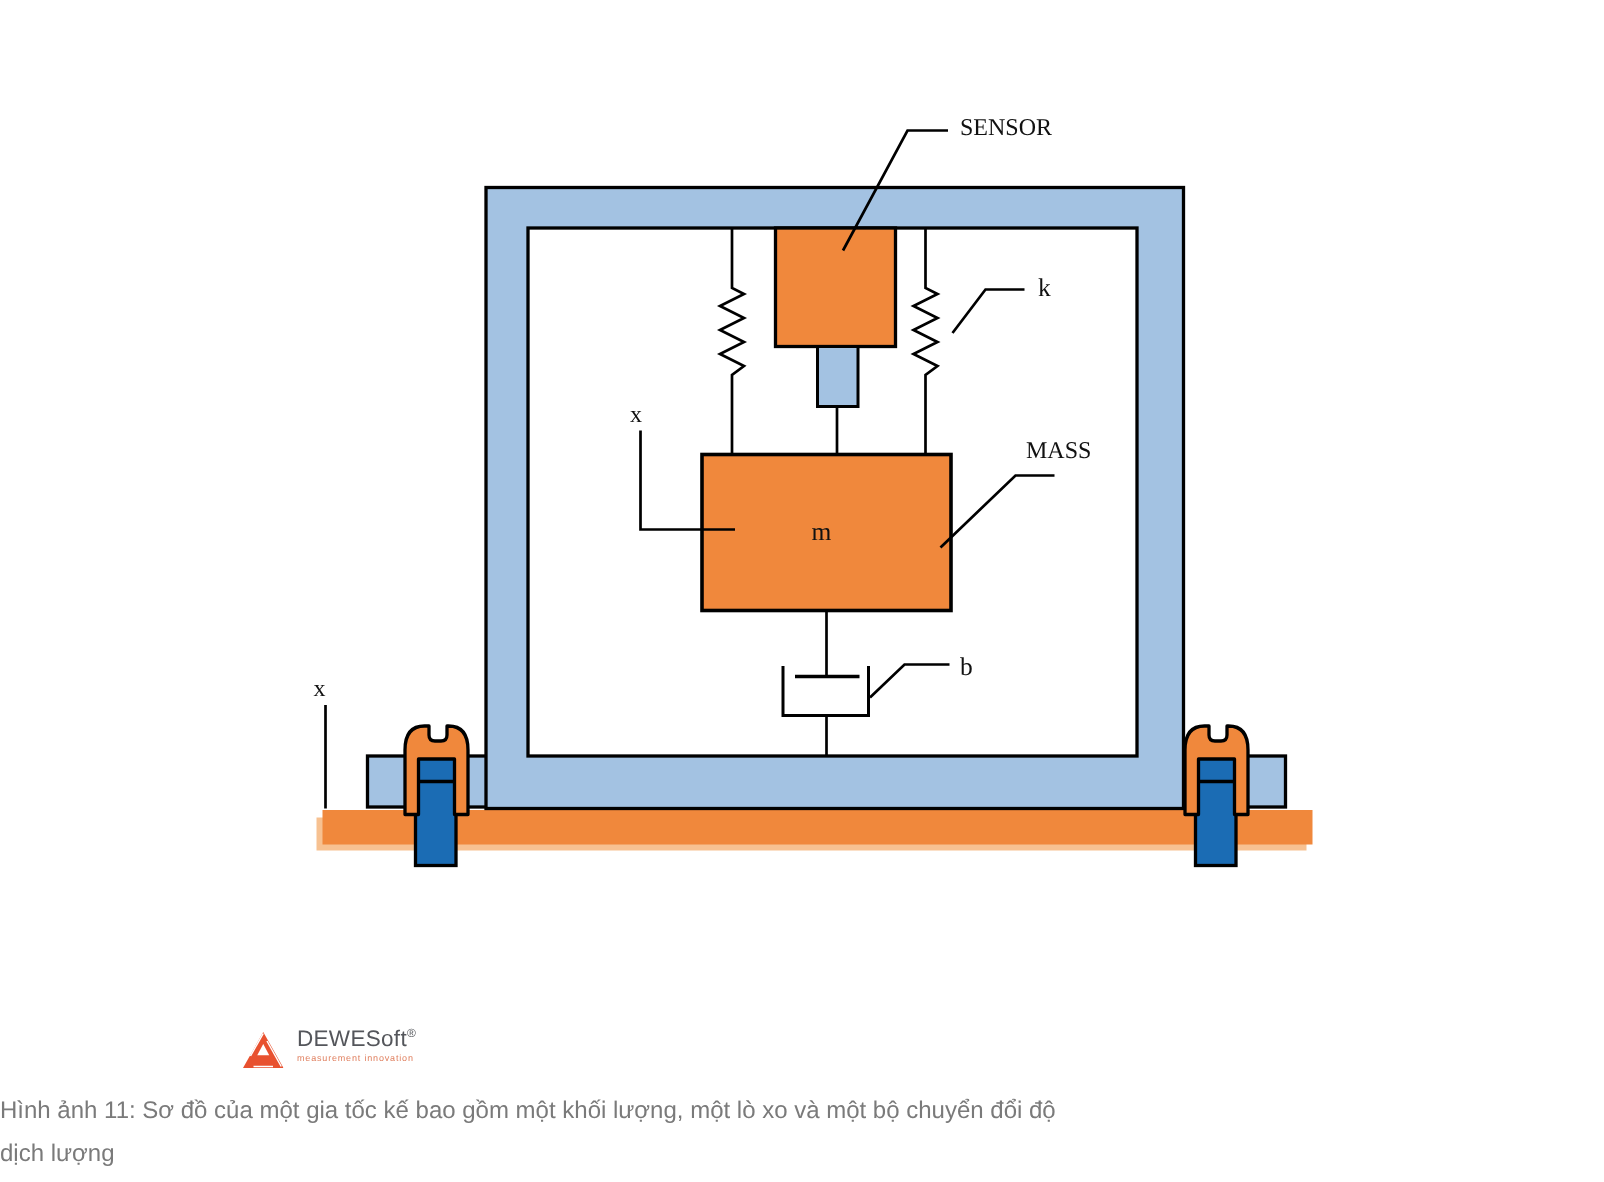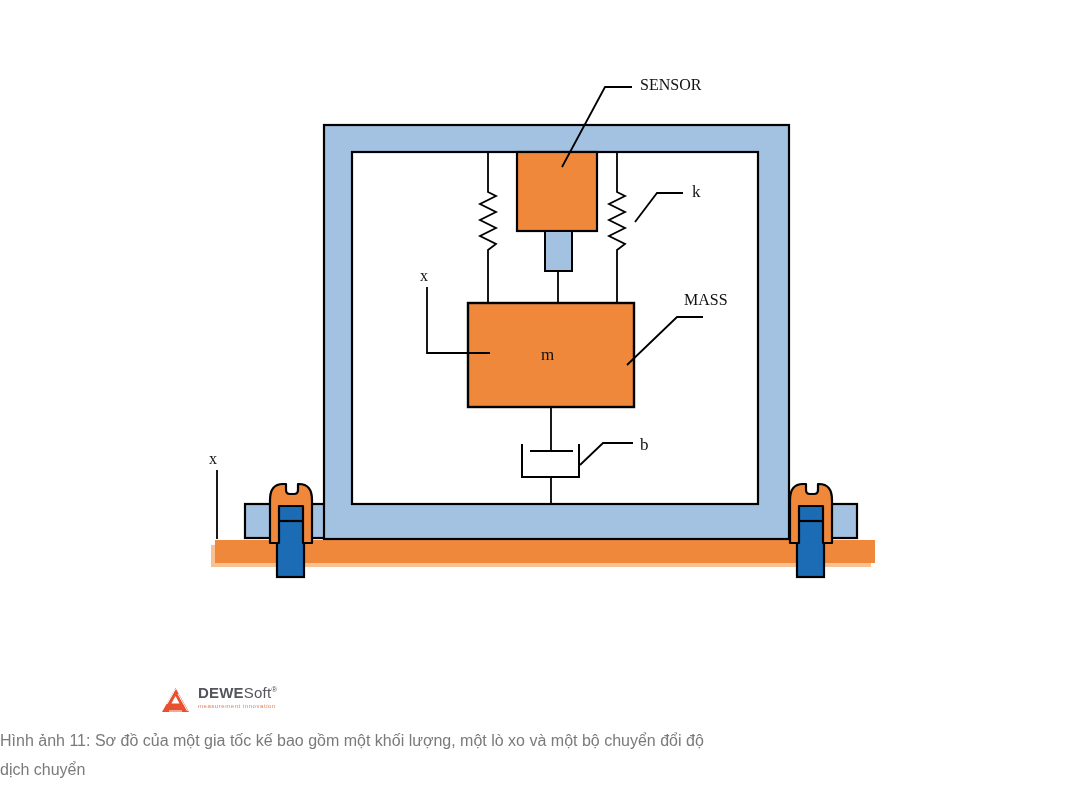--- a/index.html
+++ b/index.html
@@ -6,21 +6,21 @@
   body{
     width:1069px;height:788px;position:relative;background:#ffffff;
     font-family:"Liberation Sans",sans-serif;overflow:hidden;
   }
   #diagram-svg{position:absolute;left:0;top:0;}
   .serif-label{font-family:"Liberation Serif","DejaVu Serif",serif;fill:#111;}
   .footer-logo{position:absolute;left:162px;top:685px;display:flex;align-items:flex-start;}
   .logo-mark{width:27px;height:25px;margin-top:3px;}
   .logo-textcol{margin-left:9px;line-height:1;}
   .logo-brand{font-size:15px;color:var(--logo-gray);letter-spacing:0.2px;}
-  .logo-brand .bold{font-weight:bold;}
+  .logo-brand .bold{font-weight:normal;}
   .logo-brand .reg{font-size:8px;vertical-align:super;}
   .logo-tagline{font-size:6px;color:var(--tagline-orange);letter-spacing:0.55px;margin-top:3px;}
   .caption{
     position:absolute;left:0;top:726px;width:1069px;
     color:var(--caption-gray);font-size:16px;line-height:29px;
   }
 </style>
 </head>
 <body>
 
@@ -86,14 +86,14 @@
     <line x1="7" y1="23" x2="20" y2="23" stroke="#ffffff" stroke-width="1"></line>
   </svg>
   <div class="logo-textcol">
     <div class="logo-brand"><span class="bold">DEWE</span><span>Soft</span><span class="reg">®</span></div>
     <div class="logo-tagline">measurement innovation</div>
   </div>
 </div>
 
 <div class="caption">
   <div>Hình ảnh 11: Sơ đồ của một gia tốc kế bao gồm một khối lượng, một lò xo và một bộ chuyển đổi độ</div>
-  <div>dịch chuyển</div>
+  <div>dịch lượng</div>
 </div>
 
 </body></html>

